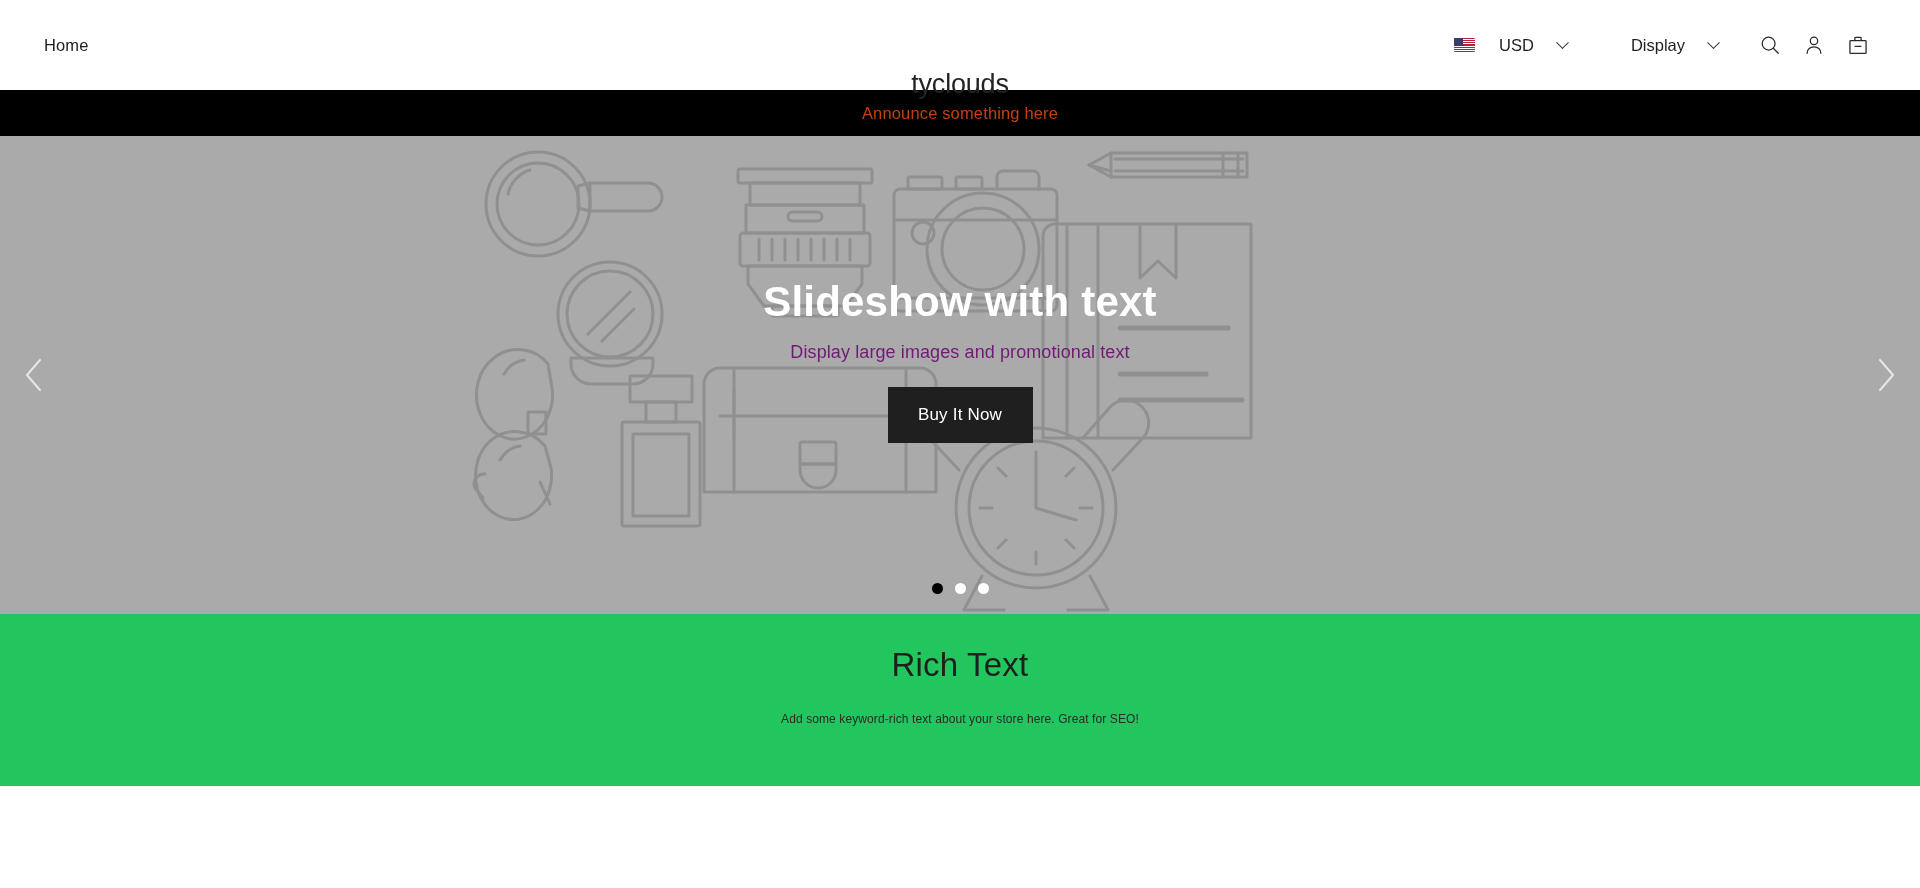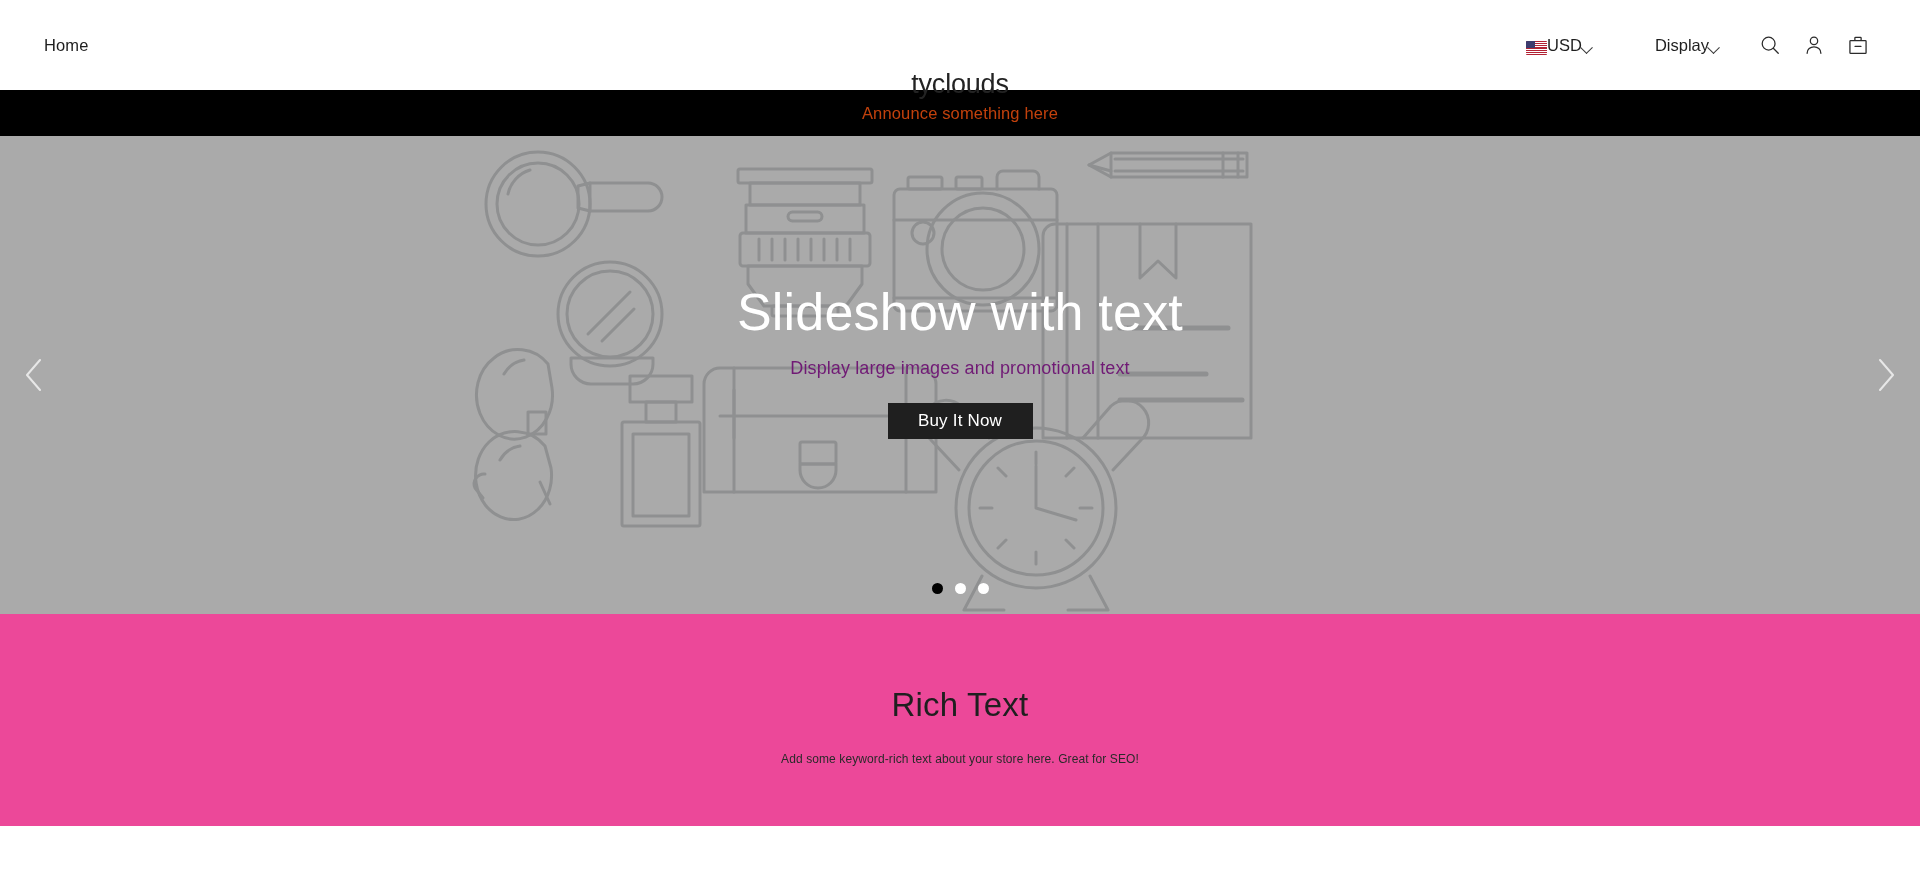--- a/index.html
+++ b/index.html
@@ -47,22 +47,22 @@
   .header-right {
     margin-left: auto;
     display: flex;
     align-items: center;
     gap: 0px;
     position: relative;
     z-index: 2;
   }
   .selector {
     display: flex;
-    align-items: flex-end;
-    gap: 0;
+    align-items: center;
+    gap: 24px;
     font-size: 16.5px;
     color: #1f1f1f;
     padding: 8px 14px;
     cursor: pointer;
     white-space: nowrap;
   }
   .selector.lang { margin-left: 36px; margin-right: 16px; }
   .flag {
     width: 21px; height: 14px;
     display: inline-block;
@@ -130,42 +130,42 @@
     position: absolute;
     inset: 0;
     display: flex;
     flex-direction: column;
     align-items: center;
     justify-content: center;
     text-align: center;
     padding-bottom: 30px;
   }
   .hero-title {
-    font-size: 52px;
-    font-weight: 400;
+    font-size: 42px;
+    font-weight: 700;
     color: #ffffff;
     letter-spacing: 0.2px;
     line-height: 1.2;
   }
   .hero-sub {
     margin-top: 14px;
     font-size: 18px;
     color: #701a75;
     letter-spacing: 0.1px;
   }
   .btn-dark {
     margin-top: 24px;
     background: #1f1f1f;
     color: #ffffff;
     border: none;
     font-family: inherit;
     font-size: 17px;
     letter-spacing: 0.2px;
     padding: 0 26px;
-    height: 36px;
+    height: 56px;
     min-width: 145px;
     cursor: pointer;
     display: inline-flex;
     align-items: center;
     justify-content: center;
   }
 
   .slider-arrow {
     position: absolute;
     top: 50%;
@@ -190,22 +190,22 @@
   .dot {
     width: 11px; height: 11px;
     border-radius: 50%;
     background: #ffffff;
     cursor: pointer;
   }
   .dot.active { background: #000000; }
 
   
   .richtext {
-    background: #ec4899;
-    padding: 72px 20px 60px;
+    background: #22c55e;
+    padding: 32px 20px 60px;
     text-align: center;
   }
   .rt-title {
     font-size: 33px;
     font-weight: 400;
     color: #1f1f1f;
     letter-spacing: 0.2px;
   }
   .rt-body {
     margin-top: 28px;

